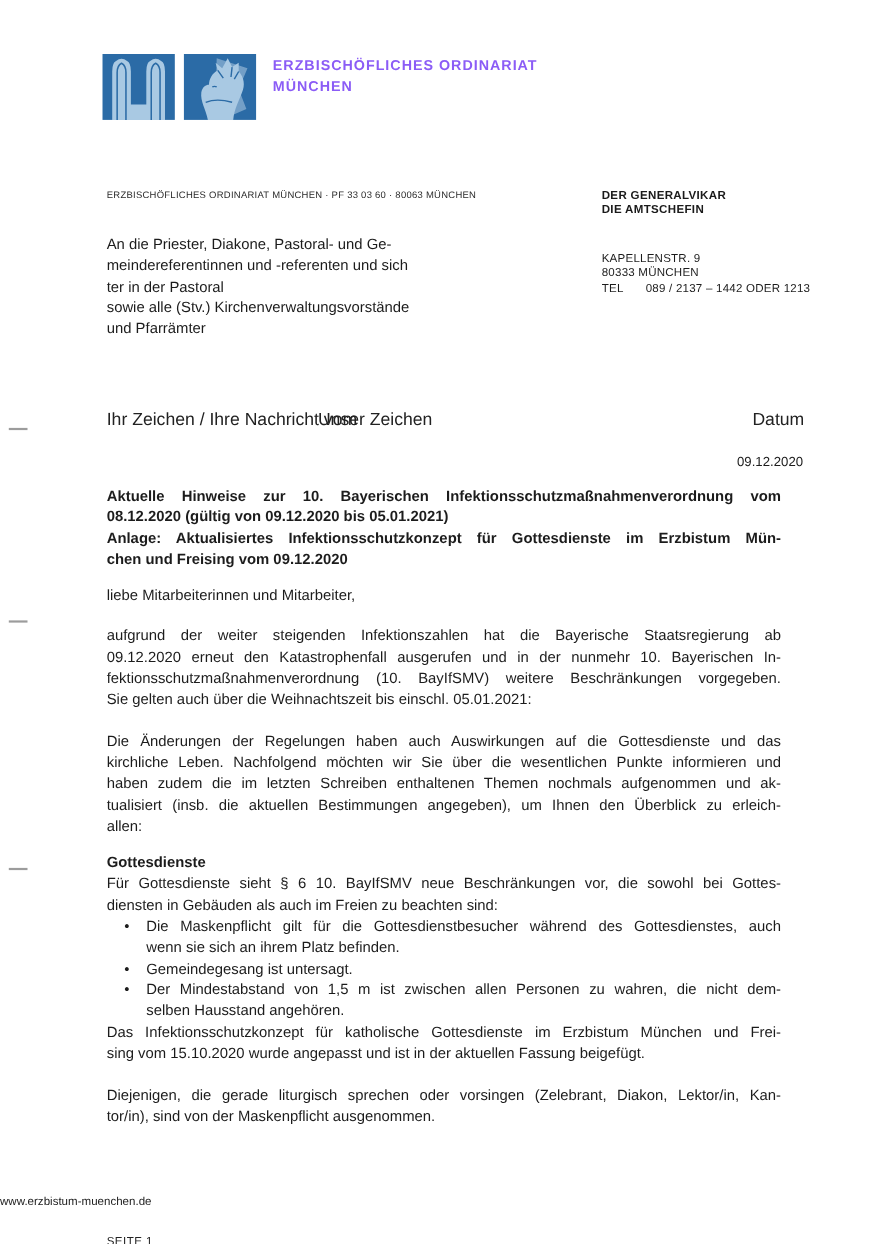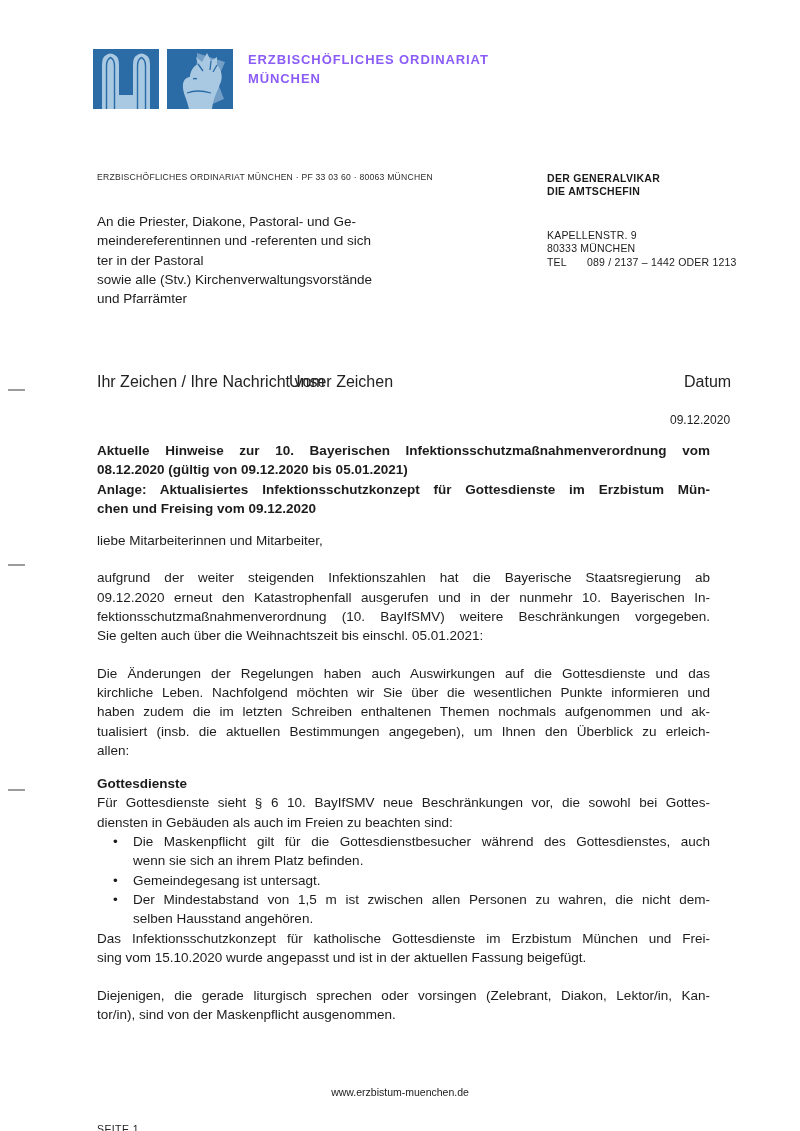--- a/index.html
+++ b/index.html
@@ -79,21 +79,21 @@
   .bullet { position: relative; padding-left: 36px; }
   .bullet-marker { position: absolute; left: 16px; top: 0; }
 
   
   .footer-page {
     position: absolute; left: 97px; top: 1086px;
     font-size: 10.5px; letter-spacing: 0.4px; color: #222; margin-top: 37px;
   }
   .footer-site {
     position: absolute; left: 0; right: 0; top: 1086px;
-    text-align: center; font-size: 10.5px; color: #222;
+    text-align: left; font-size: 10.5px; color: #222;
   }
 </style>
 </head>
 <body>
 
 <div class="page">
 
   <div class="logo">
     <svg class="logo-tile" viewBox="0 0 66 60" aria-hidden="true">
       <rect width="66" height="60" fill="#2b6ba6"></rect>

